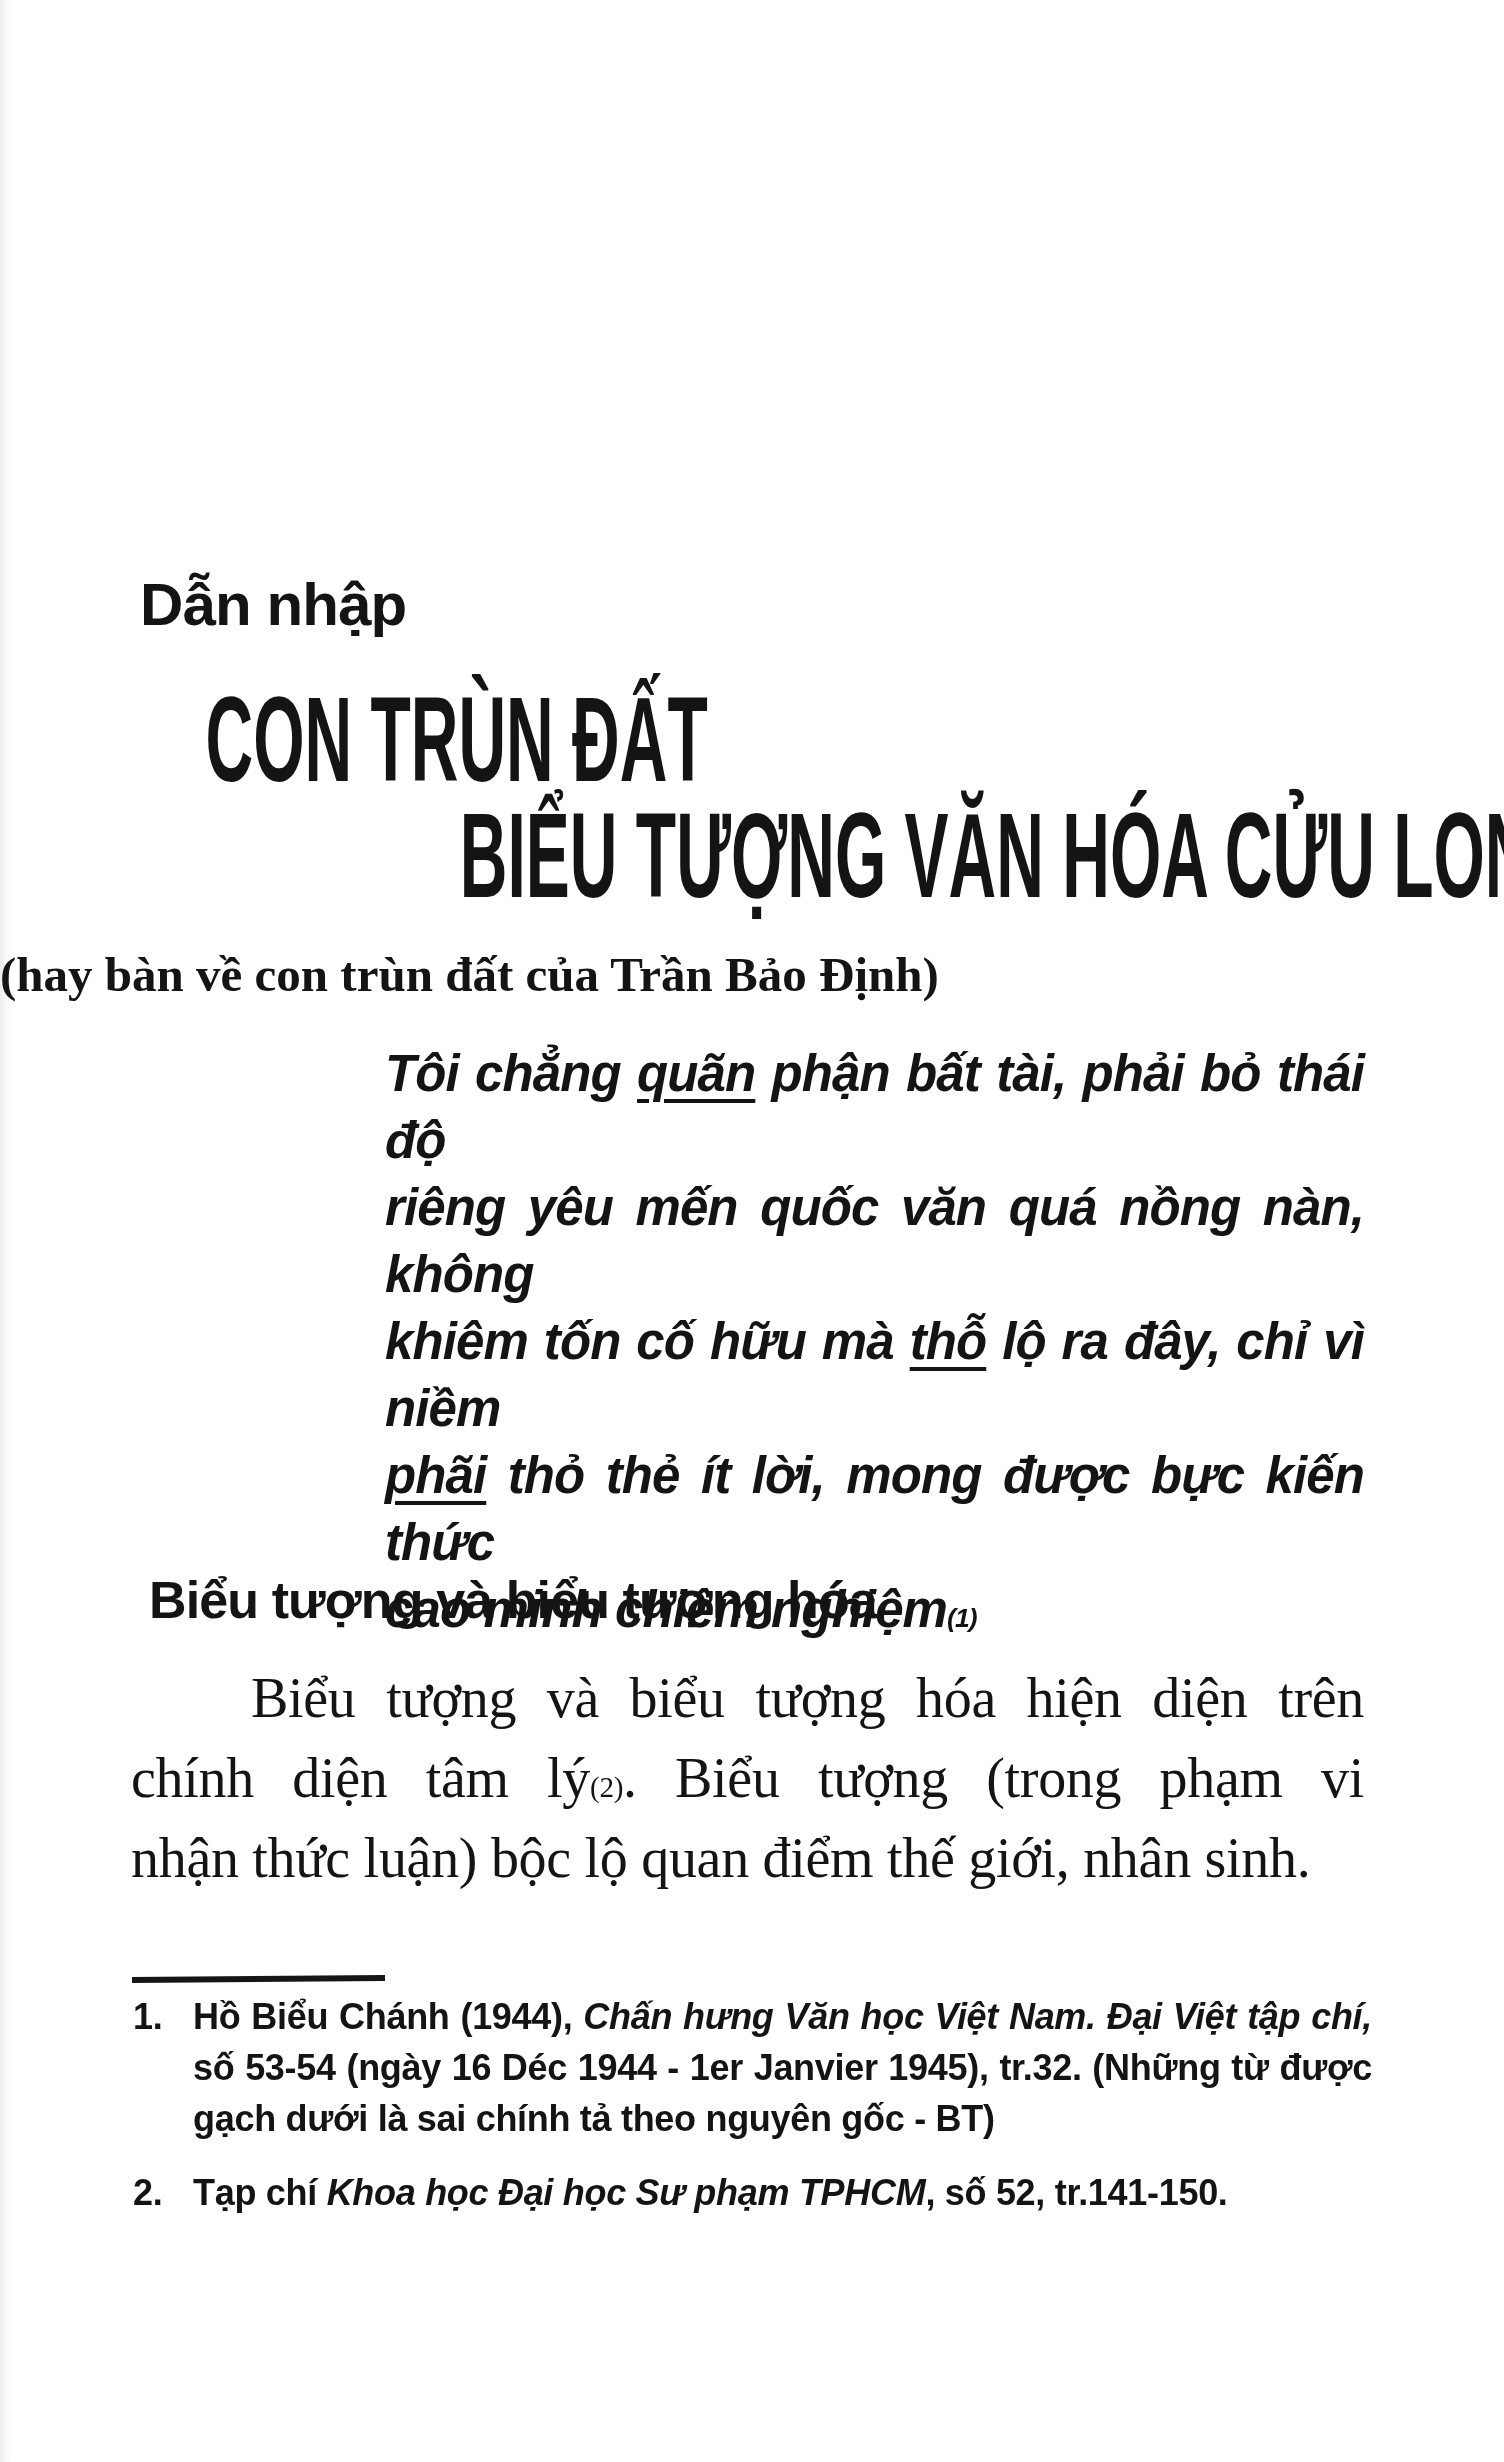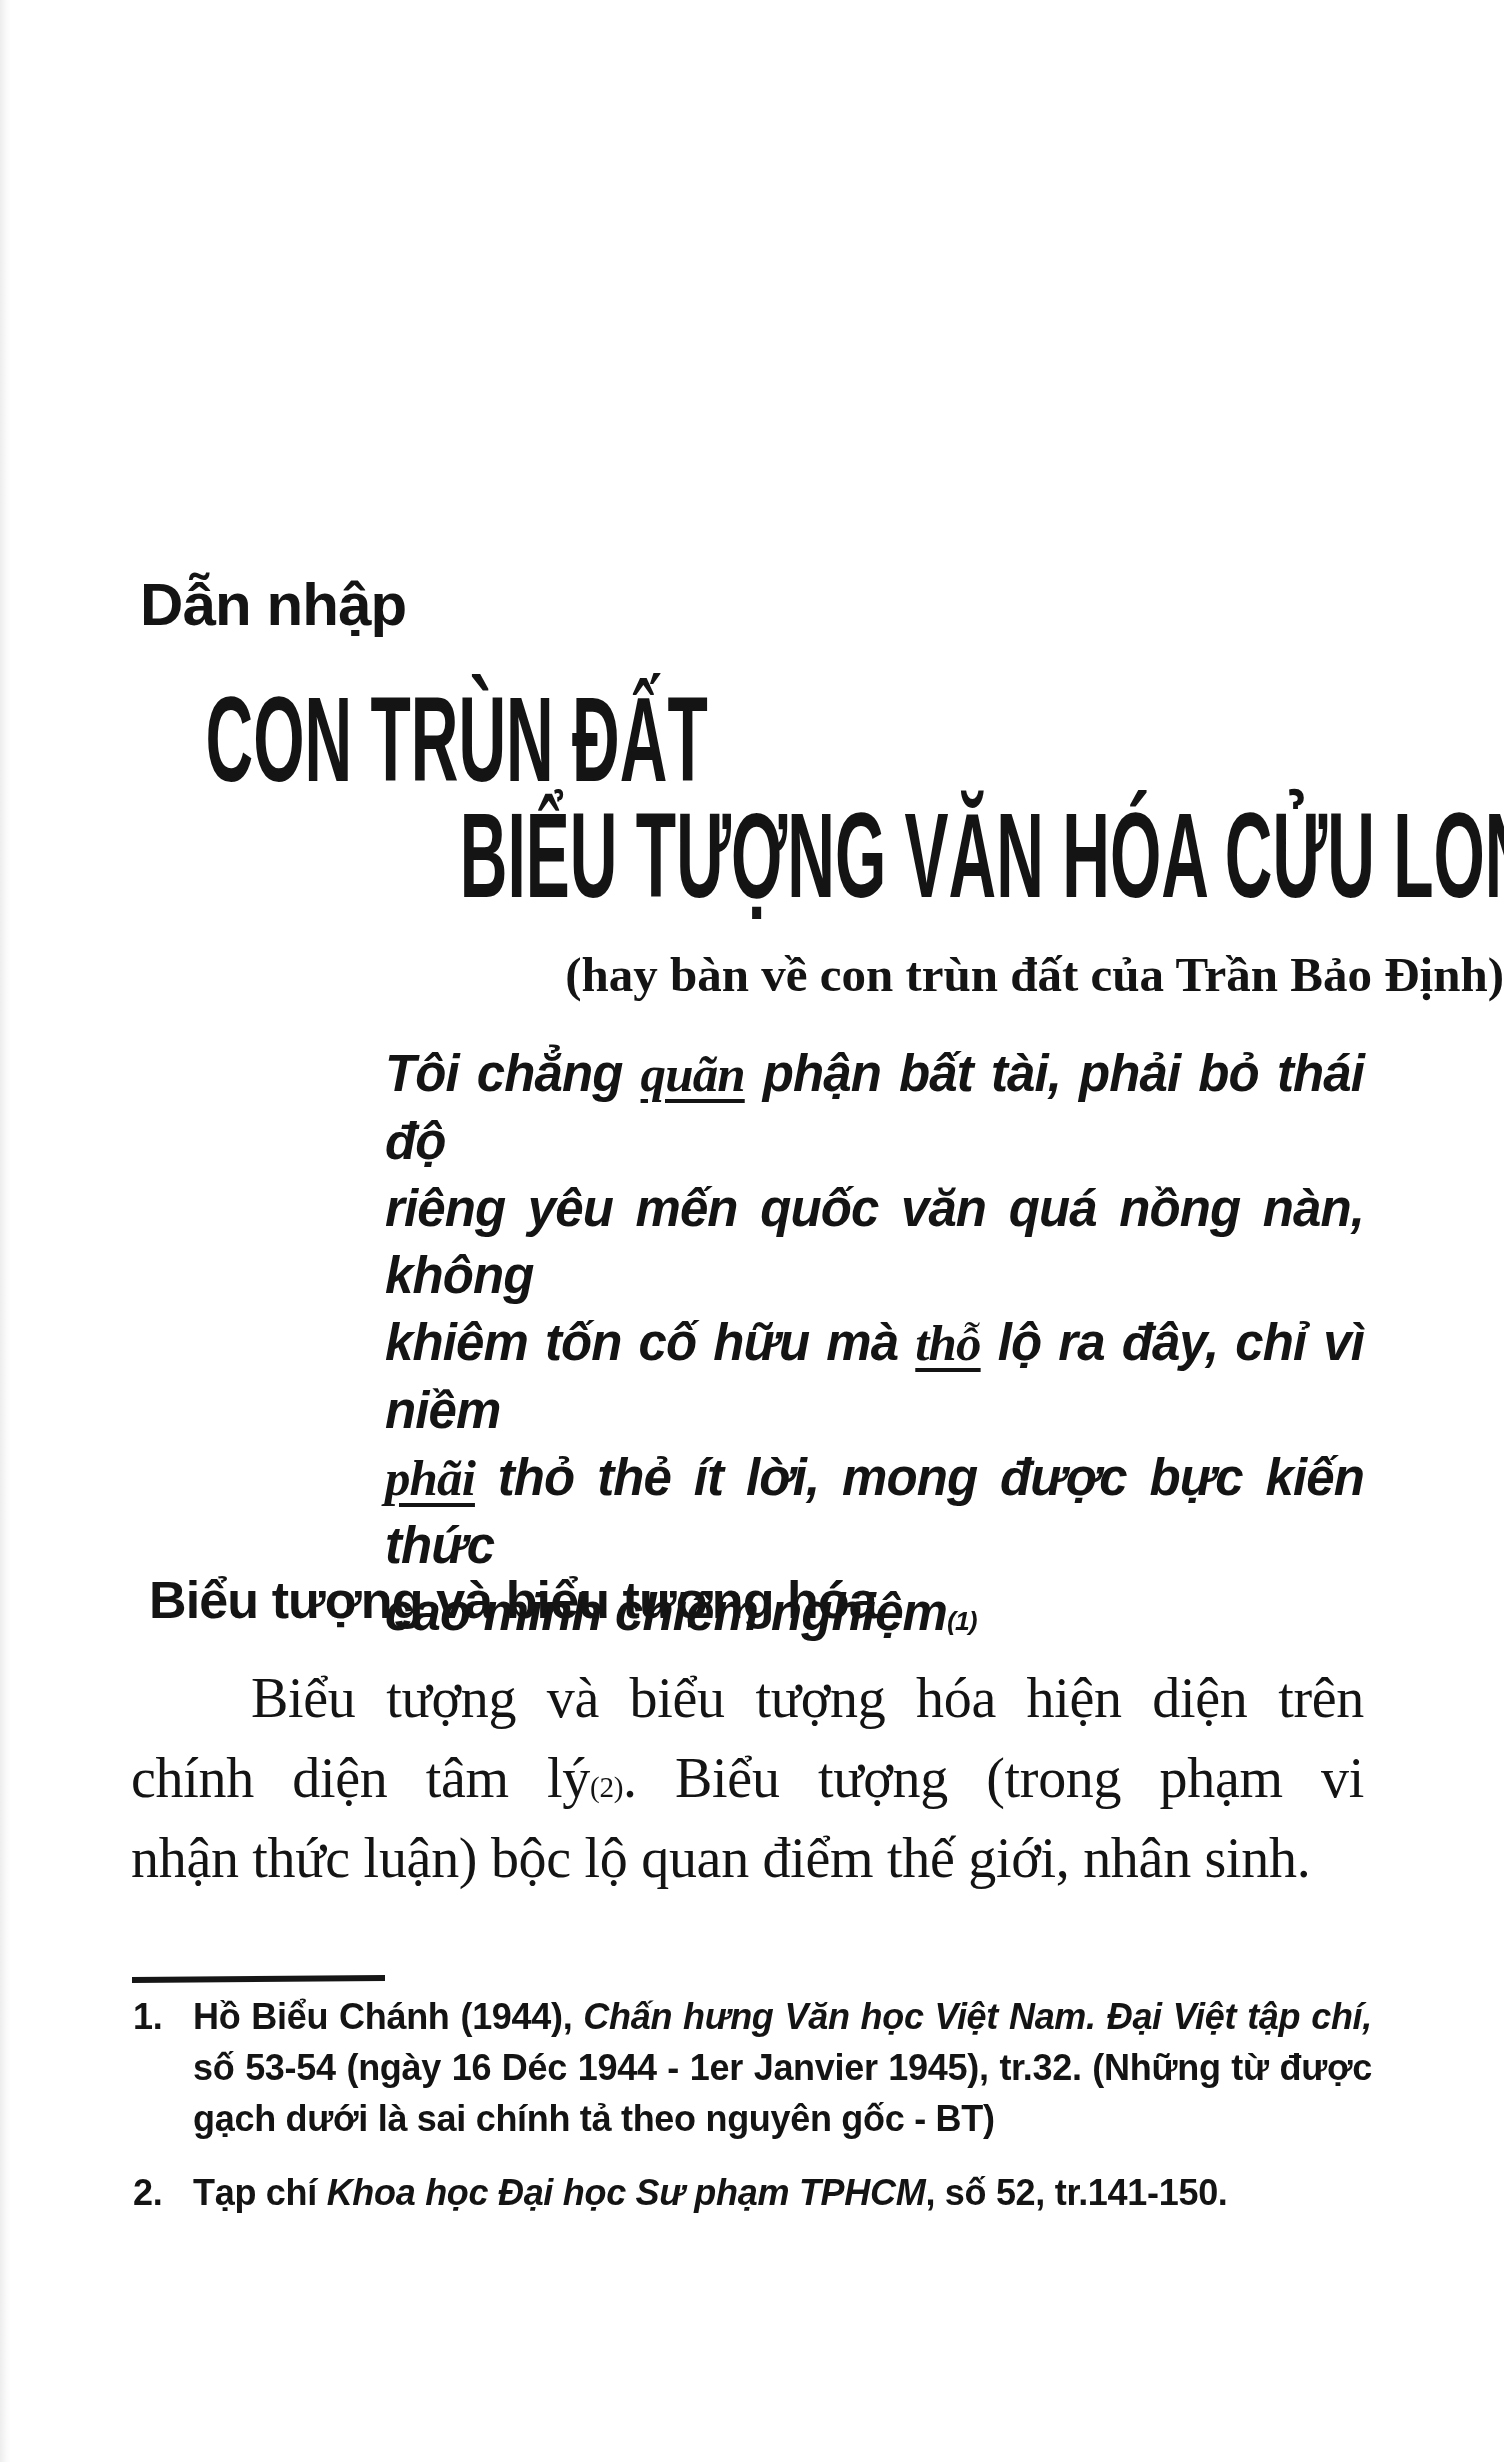--- a/index.html
+++ b/index.html
@@ -52,21 +52,21 @@
     font-size: 120px;
     transform: scaleX(0.55);
     transform-origin: 50% 50%;
     white-space: nowrap;
   }
 
   .subtitle {
     position: absolute;
     left: 0; top: 943px;
     width: 1504px;
-    text-align: right;
+    text-align: left;
     font-family: "Liberation Serif", "DejaVu Serif", serif;
     font-weight: 700;
     font-size: 49px;
     line-height: 64px;
   }
 
   .quote {
     position: absolute;
     left: 385px; top: 1040px;
     width: 979px;
@@ -82,21 +82,20 @@
     text-align: justify;
     text-align-last: justify;
   }
   .line.last { text-align-last: left; }
   .line.indent { text-indent: 120px; }
 
   .u {
     text-decoration: underline;
     text-decoration-thickness: 3.7px;
     text-underline-offset: 7.5px;
-    font-family: Liberation Serif, serif;
   }
   .i { font-style: italic; }
   sup {
     font-size: 52%;
     line-height: 0;
     vertical-align: 58%;
   }
 
   .section-heading {
     position: absolute;

